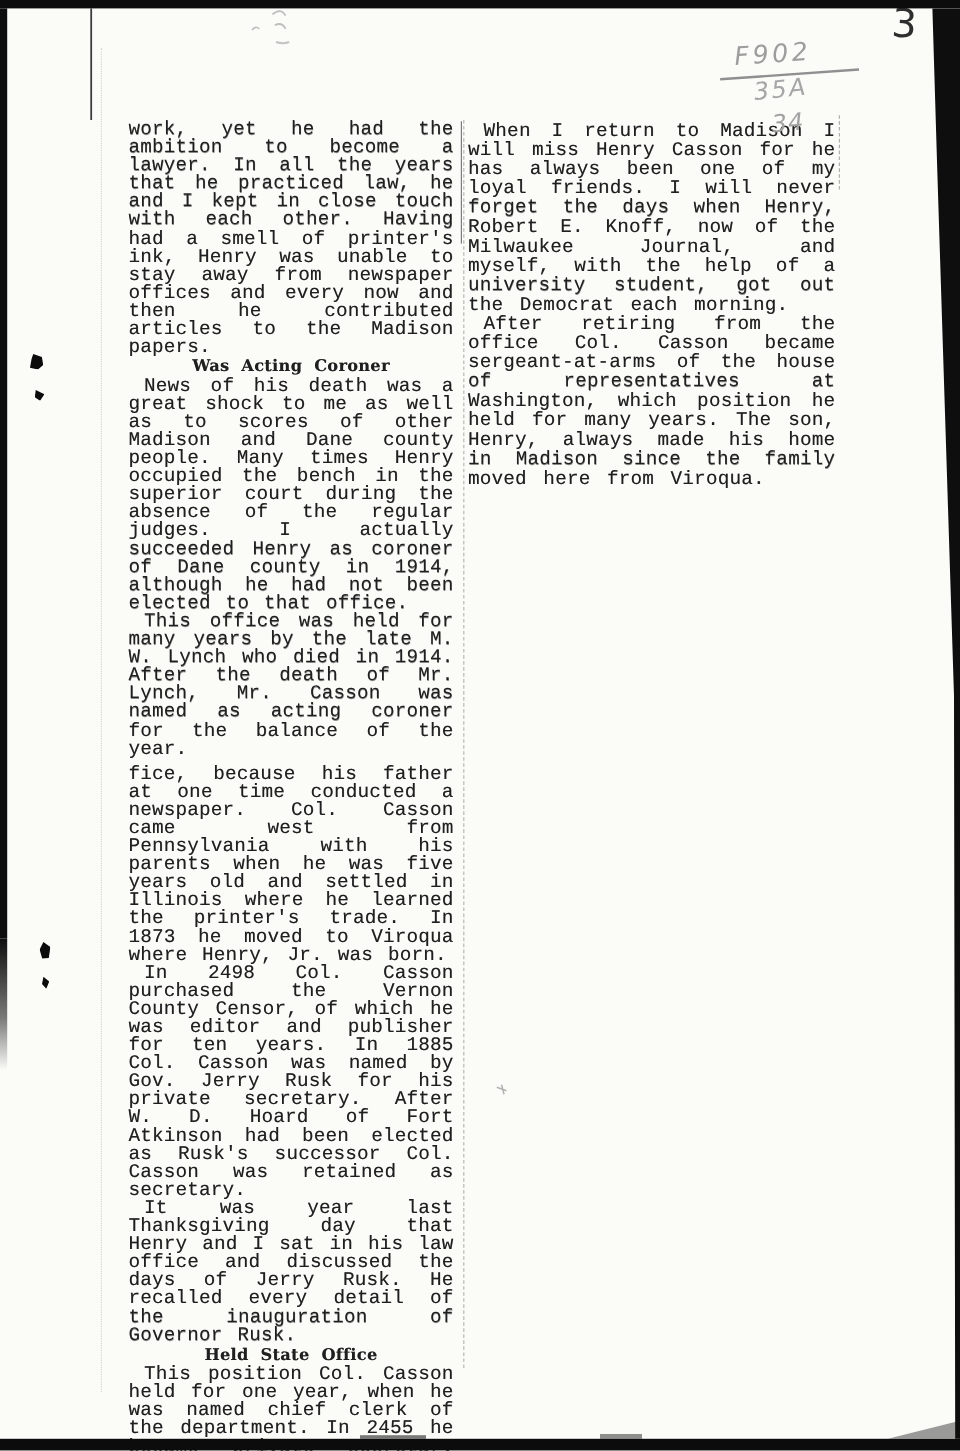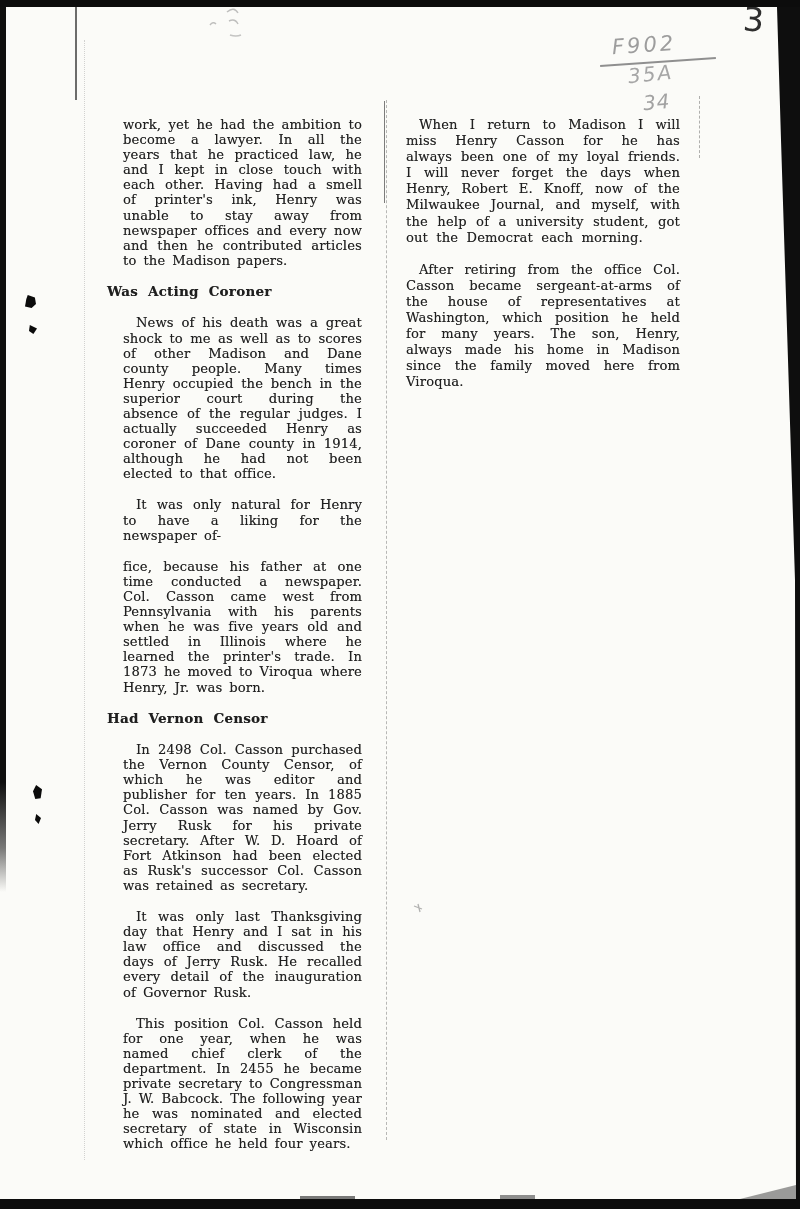--- a/index.html
+++ b/index.html
@@ -11,34 +11,36 @@
     font-family:"DejaVu Serif", "Liberation Serif", serif;
   }
   .page { position:absolute; inset:0; }
 
   
   .column { position:absolute; color:#1f1f1f; }
   .col-left  { left:107px; top:101px; width:271px; }
   .col-right { left:390px; top:101px; width:306px; }
 
   .column p.paragraph {
-    margin:16px;
+    margin:0;
     text-indent:13px;
     text-align:justify;
-    font-size:13px;
+    font-size:16px;
     line-height:15.1px;
     word-spacing:2.6px;
     letter-spacing:0.2px;
     text-shadow:0.2px 0.2px 0.35px rgba(25,25,25,0.5);
+    font-family:Liberation Mono, monospace;
   }
   .col-right p.paragraph { line-height:16.1px; word-spacing:4px; }
   .column p.noindent { text-indent:0; }
   .column p.gap { margin-top:6px; }
   .column h3.heading {
     margin:1px 0 1px 0;
+    text-align:center;
     font-size:13.4px;
     line-height:15.5px;
     font-weight:bold;
     word-spacing:5px;
     letter-spacing:0.3px;
     text-shadow:0.2px 0.2px 0.4px rgba(20,20,20,0.55);
   }
 
   
   .rule { position:absolute; width:0; }
@@ -85,25 +87,25 @@
 
   <div class="rule rule-left-dotted"></div>
   <div class="rule rule-col-dashed"></div>
   <div class="rule rule-col-solid"></div>
   <div class="rule rule-right-dashed"></div>
 
   <div class="column col-left">
       <p class="paragraph noindent">work, yet he had the ambition to become a lawyer. In all the years that he practiced law, he and I kept in close touch with each other. Having had a smell of printer's ink, Henry was unable to stay away from newspaper offices and every now and then he contributed articles to the Madison papers.</p>
       <h3 class="heading">Was Acting Coroner</h3>
       <p class="paragraph">News of his death was a great shock to me as well as to scores of other Madison and Dane county people. Many times Henry occupied the bench in the superior court during the absence of the regular judges. I actually succeeded Henry as coroner of Dane county in 1914, although he had not been elected to that office.</p>
-      <p class="paragraph">It was only natural for Henry to have a liking for the newspaper of-</p>
+      <p class="paragraph">This office was held for many years by the late M. W. Lynch who died in 1914. After the death of Mr. Lynch, Mr. Casson was named as acting coroner for the balance of the year.</p>
       <p class="paragraph noindent gap">fice, because his father at one time conducted a newspaper. Col. Casson came west from Pennsylvania with his parents when he was five years old and settled in Illinois where he learned the printer's trade. In 1873 he moved to Viroqua where Henry, Jr. was born.</p>
-      <h3 class="heading">Had Vernon Censor</h3>
       <p class="paragraph">In 2498 Col. Casson purchased the Vernon County Censor, of which he was editor and publisher for ten years. In 1885 Col. Casson was named by Gov. Jerry Rusk for his private secretary. After W. D. Hoard of Fort Atkinson had been elected as Rusk's successor Col. Casson was retained as secretary.</p>
-      <p class="paragraph">It was only last Thanksgiving day that Henry and I sat in his law office and discussed the days of Jerry Rusk. He recalled every detail of the inauguration of Governor Rusk.</p>
+      <p class="paragraph">It was year last Thanksgiving day that Henry and I sat in his law office and discussed the days of Jerry Rusk. He recalled every detail of the inauguration of Governor Rusk.</p>
+      <h3 class="heading">Held State Office</h3>
       <p class="paragraph">This position Col. Casson held for one year, when he was named chief clerk of the department. In 2455 he became private secretary to Congressman J. W. Babcock. The following year he was nominated and elected secretary of state in Wisconsin which office he held four years.</p>
     </div>
 
   <div class="column col-right">
       <p class="paragraph">When I return to Madison I will miss Henry Casson for he has always been one of my loyal friends. I will never forget the days when Henry, Robert E. Knoff, now of the Milwaukee Journal, and myself, with the help of a university student, got out the Democrat each morning.</p>
       <p class="paragraph">After retiring from the office Col. Casson became sergeant-at-arms of the house of representatives at Washington, which position he held for many years. The son, Henry, always made his home in Madison since the family moved here from Viroqua.</p>
     </div>
 
   <div class="handwriting mark-f902">F902</div>
   <div class="mark-underline"></div>

